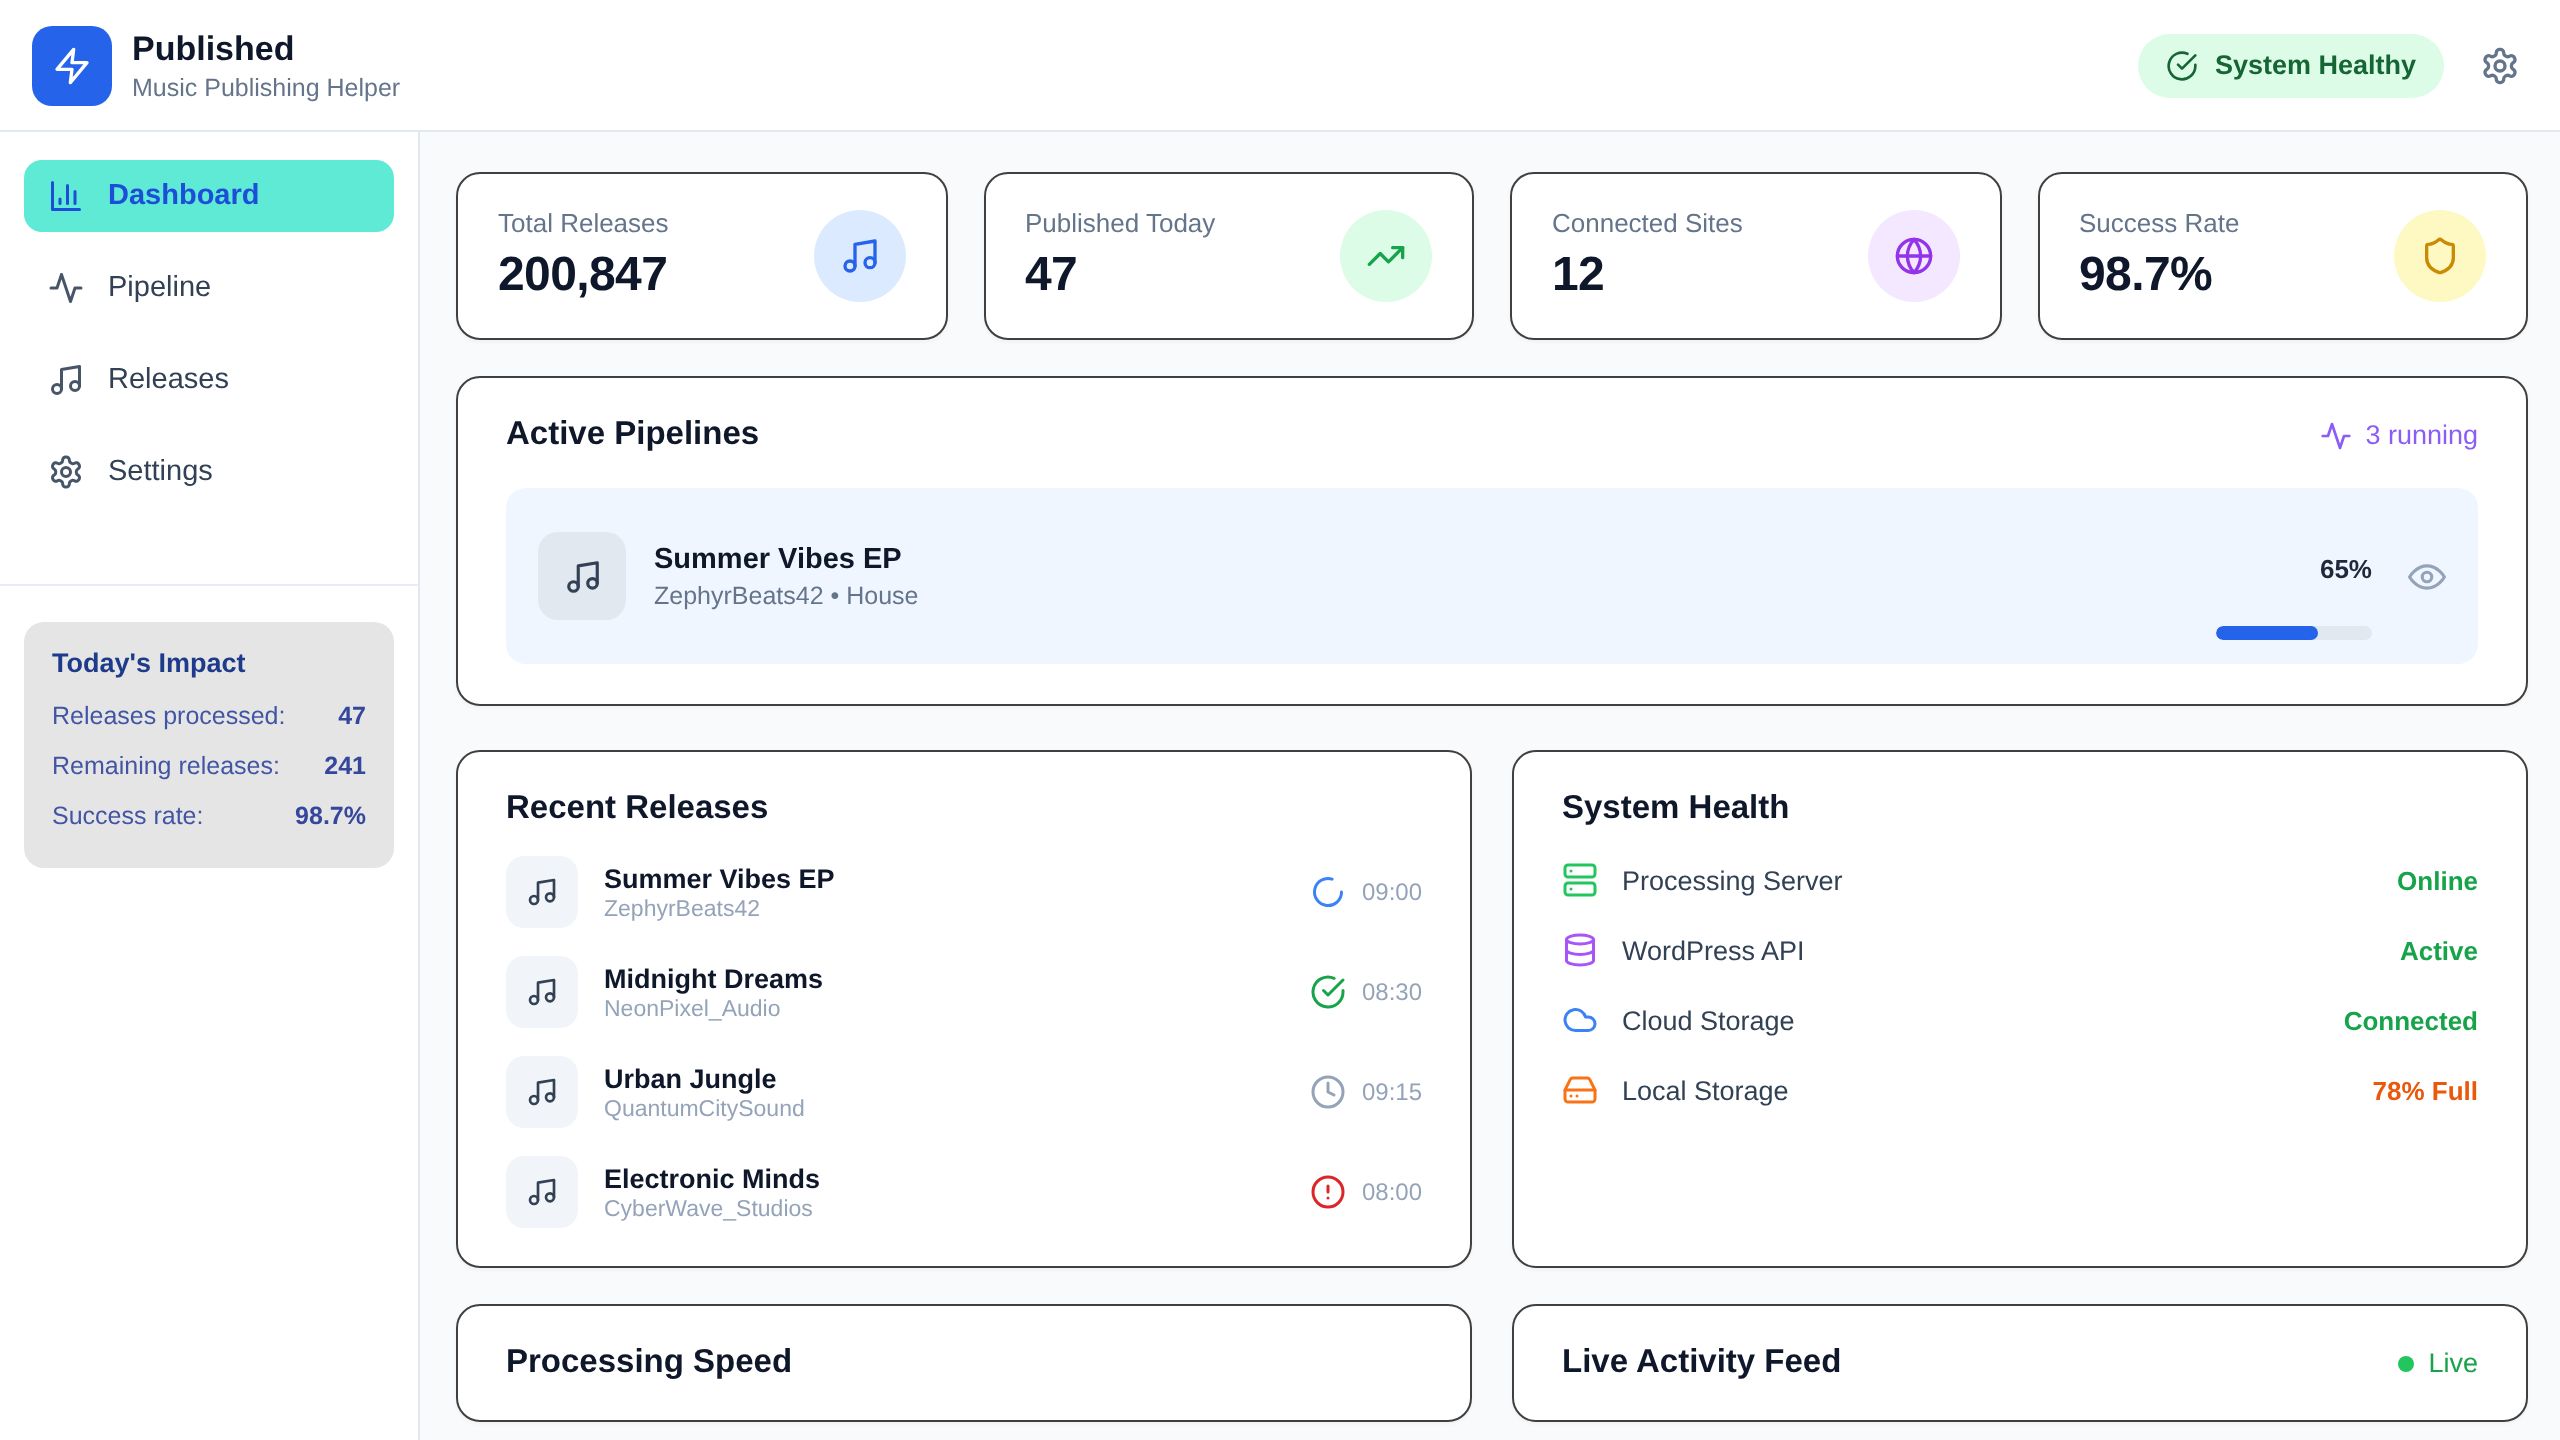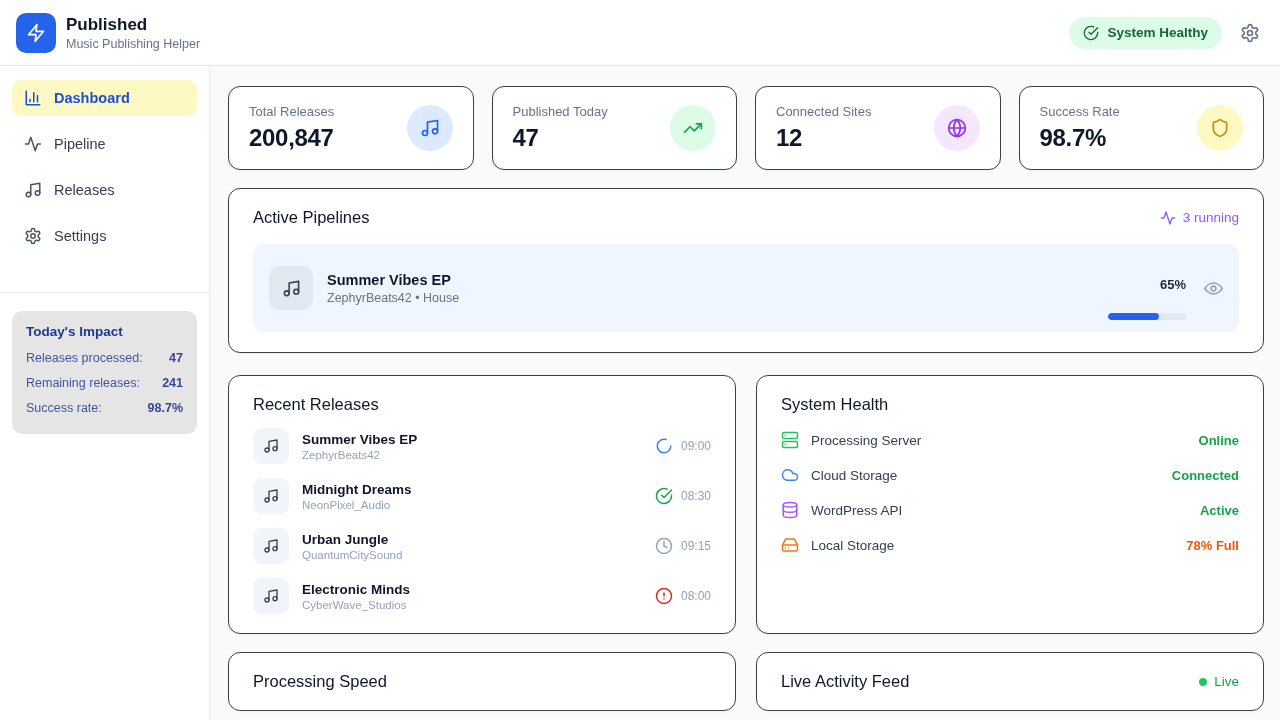--- a/index.html
+++ b/index.html
@@ -14,42 +14,42 @@
   .brand-sub { font-size:12.5px; color:#64748b; margin-top:2px; }
   .header-right { display:flex; align-items:center; gap:18px; }
   .health-badge { display:flex; align-items:center; gap:8px; background:#dcfce7; color:#166534; font-size:13.5px; font-weight:600; padding:8px 14px; border-radius:999px; }
   .gear-btn { color:#64748b; display:flex; align-items:center; cursor:pointer; background:none; border:none; }
 
   
   .body-row { display:flex; flex:1 1 auto; min-height:0; }
   .sidebar { width:210px; background:#fff; border-right:1px solid #e2e8f0; padding:14px 12px; flex:0 0 auto; display:flex; flex-direction:column; }
   .nav-item { display:flex; align-items:center; gap:12px; padding:9px 12px; border-radius:9px; font-size:14.5px; font-weight:500; color:#334155; margin-bottom:10px; cursor:pointer; }
   .nav-item .nv-ic { color:#475569; display:flex; }
-  .nav-item.active { background:#fef9c3; color:#1d4ed8; font-weight:600; }
+  .nav-item.active { background:#5eead4; color:#1d4ed8; font-weight:600; }
   .nav-item.active .nv-ic { color:#1d4ed8; }
   .sidebar-divider { border-top:1px solid #e8edf3; margin:28px -12px 18px; }
   .impact { background:#e5e5e5; border-radius:10px; padding:13px 14px 8px; }
   .impact-title { font-size:13.5px; font-weight:700; color:#1e3a8a; margin-bottom:12px; }
   .impact-row { display:flex; justify-content:space-between; font-size:12.5px; color:#4255a4; margin-bottom:11px; }
   .impact-row b { font-weight:700; color:#35479c; }
 
   .main { flex:1 1 auto; padding:20px 16px 0 18px; min-width:0; }
 
   
   .stats { display:grid; grid-template-columns:repeat(4,1fr); gap:18px; }
   .card { background:#fff; border:1px solid #404040; border-radius:12px; box-shadow:0 1px 2px rgba(15,23,42,.04); }
   .stat-card { padding:15px 20px; display:flex; align-items:center; justify-content:space-between; height:84px; }
   .stat-label { font-size:13px; color:#64748b; margin-bottom:5px; }
   .stat-value { font-size:24px; font-weight:800; color:#0f172a; letter-spacing:-0.3px; }
   .stat-ic { width:46px; height:46px; border-radius:50%; display:flex; align-items:center; justify-content:center; flex:0 0 auto; }
 
   
   .section-card { margin-top:18px; padding:19px 24px 20px; }
   .section-head { display:flex; align-items:center; justify-content:space-between; }
-  .section-title { font-size:16.5px; font-weight:400; color:#0f172a; }
+  .section-title { font-size:16.5px; font-weight:700; color:#0f172a; }
   .running { display:flex; align-items:center; gap:7px; color:#8b5cf6; font-size:13.5px; font-weight:500; }
   .pipe-row { margin-top:17px; background:#eff6ff; border-radius:10px; padding:12px 16px; display:flex; align-items:center; }
   .pipe-ic { width:44px; height:44px; border-radius:10px; background:#e2e8f0; color:#334155; display:flex; align-items:center; justify-content:center; margin-right:14px; flex:0 0 auto; }
   .pipe-meta { flex:1 1 auto; }
   .pipe-title { font-size:14.5px; font-weight:600; color:#0f172a; margin-bottom:3px; }
   .pipe-sub { font-size:12.5px; color:#64748b; }
   .pipe-progress { display:flex; flex-direction:column; align-items:flex-end; gap:21px; margin-right:18px;margin-top:21px; }
   .pipe-pct { font-size:13px; font-weight:700; color:#1e293b; }
   .track { width:78px; height:7px; border-radius:4px; background:#e2e8f0; overflow:hidden; }
   .fill { height:100%; border-radius:4px; background:#2563eb; }
@@ -381,39 +381,39 @@
                   <rect x="2" y="14" width="20" height="8" rx="2"></rect>
                   <path d="M6 6h.01"></path>
                   <path d="M6 18h.01"></path>
                 </svg>
               </span>
             <span class="sh-label">Processing Server</span>
             <span class="sh-status" style="color:#16a34a;">Online</span>
           </div>
 
           <div class="sh-row">
-            <span class="sh-ic" style="color:#3b82f6;">
-                <svg width="18" height="18" viewBox="0 0 24 24" fill="none" stroke="currentColor" stroke-width="2" stroke-linecap="round" stroke-linejoin="round">
-                  <path d="M17.5 19H9a7 7 0 1 1 6.71-9h1.79a4.5 4.5 0 1 1 0 9Z"></path>
-                </svg>
-              </span>
-            <span class="sh-label">Cloud Storage</span>
-            <span class="sh-status" style="color:#16a34a;">Connected</span>
-          </div>
-
-          <div class="sh-row">
             <span class="sh-ic" style="color:#a855f7;">
                 <svg width="18" height="18" viewBox="0 0 24 24" fill="none" stroke="currentColor" stroke-width="2" stroke-linecap="round" stroke-linejoin="round">
                   <ellipse cx="12" cy="5" rx="9" ry="3"></ellipse>
                   <path d="M3 5v14a9 3 0 0 0 18 0V5"></path>
                   <path d="M3 12a9 3 0 0 0 18 0"></path>
                 </svg>
               </span>
             <span class="sh-label">WordPress API</span>
             <span class="sh-status" style="color:#16a34a;">Active</span>
+          </div>
+
+          <div class="sh-row">
+            <span class="sh-ic" style="color:#3b82f6;">
+                <svg width="18" height="18" viewBox="0 0 24 24" fill="none" stroke="currentColor" stroke-width="2" stroke-linecap="round" stroke-linejoin="round">
+                  <path d="M17.5 19H9a7 7 0 1 1 6.71-9h1.79a4.5 4.5 0 1 1 0 9Z"></path>
+                </svg>
+              </span>
+            <span class="sh-label">Cloud Storage</span>
+            <span class="sh-status" style="color:#16a34a;">Connected</span>
           </div>
 
           <div class="sh-row">
             <span class="sh-ic" style="color:#f97316;">
                 <svg width="18" height="18" viewBox="0 0 24 24" fill="none" stroke="currentColor" stroke-width="2" stroke-linecap="round" stroke-linejoin="round">
                   <path d="M22 12H2"></path>
                   <path d="M5.45 5.11 2 12v6a2 2 0 0 0 2 2h16a2 2 0 0 0 2-2v-6l-3.45-6.89A2 2 0 0 0 16.76 4H7.24a2 2 0 0 0-1.79 1.11z"></path>
                   <path d="M6 16h.01"></path>
                   <path d="M10 16h.01"></path>
                 </svg>

